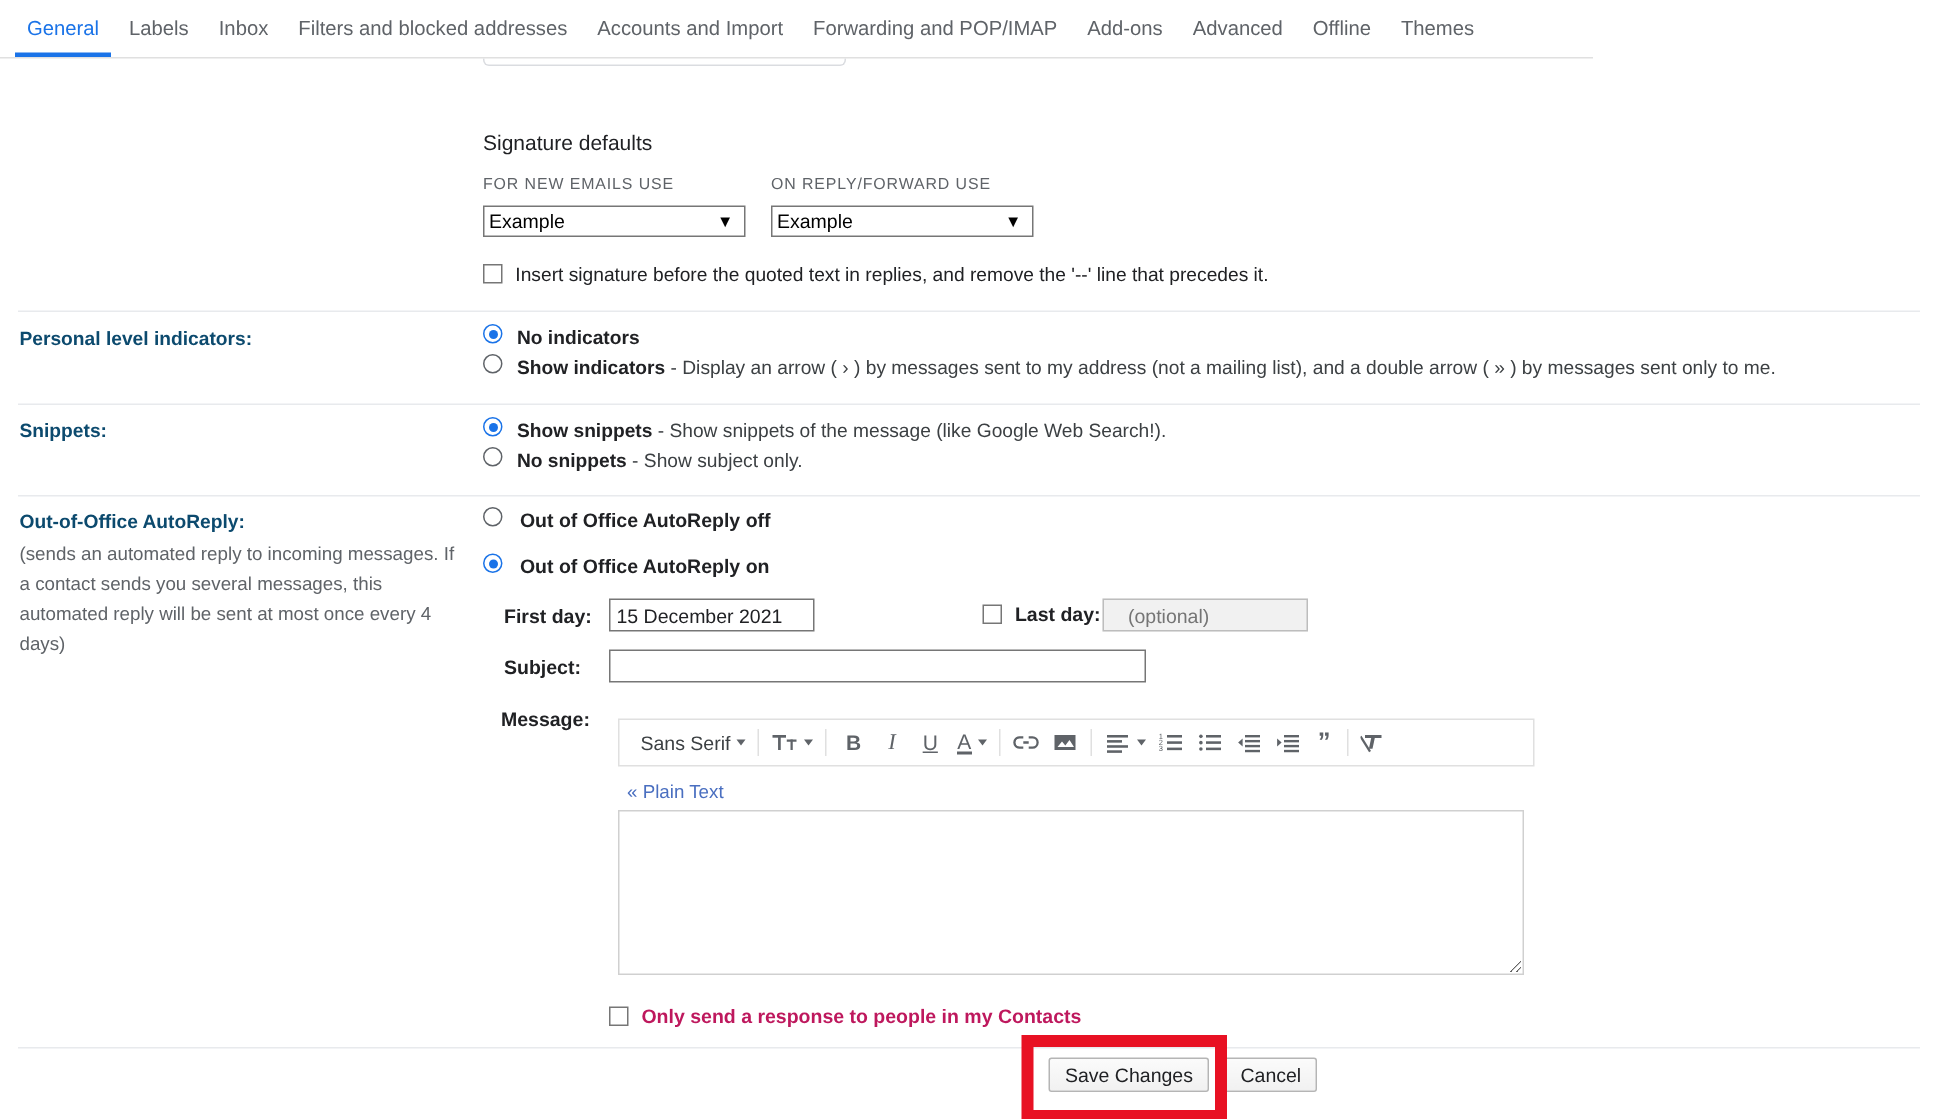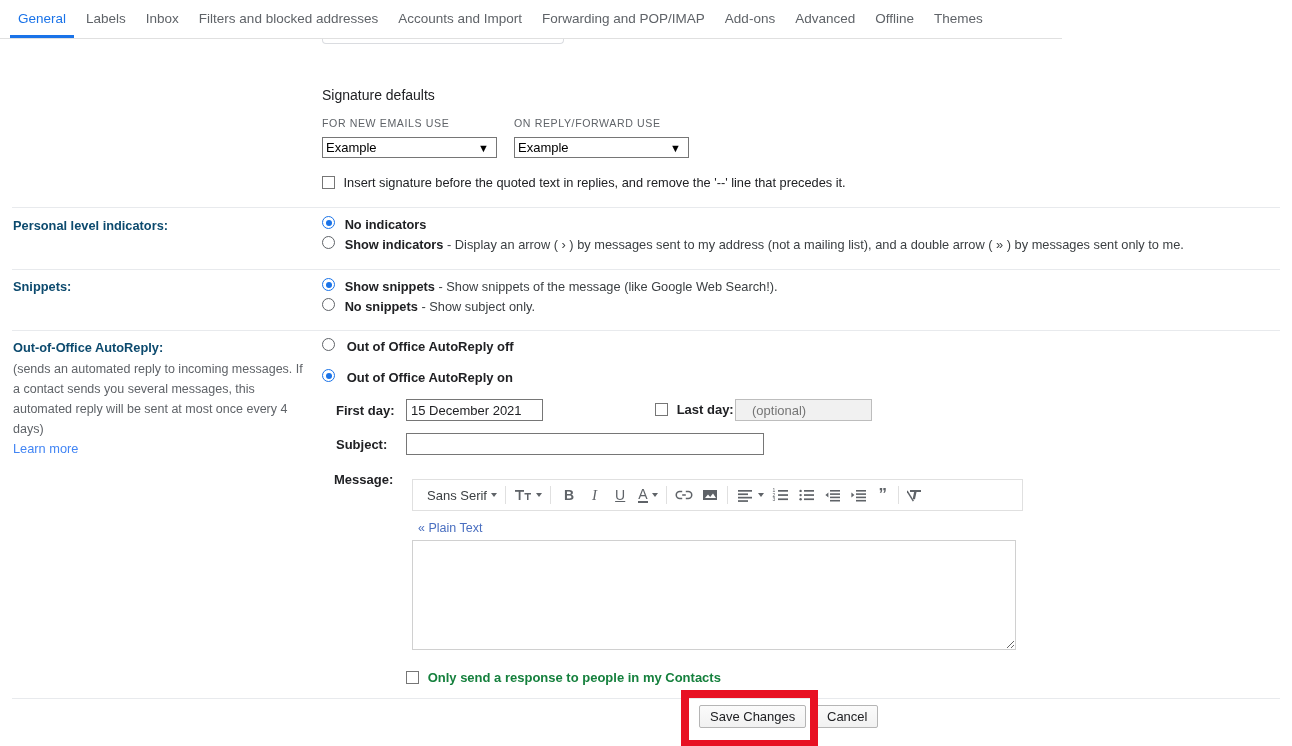--- a/index.html
+++ b/index.html
@@ -357,21 +357,20 @@
 <div style="position:absolute; left:322px; top:298px; width:960px; white-space:nowrap;">
   <span class="radio"></span>
   <span style="margin-left:6px; font-size:12.8px;" class="opt-bold">No snippets</span><span style="font-size:12.8px;" class="opt-rest"> - Show subject only.</span>
 </div>
 
 <div class="row-divider" style="top:330px;"></div>
 
 <div class="lbl-col" style="top:340px;">
   <div class="lbl-strong">Out-of-Office AutoReply:</div>
   <div class="lbl-note">(sends an automated reply to incoming messages. If a contact sends you several messages, this automated reply will be sent at most once every 4 days)</div>
-  <div style="margin-top:2px;"><span class="link" style="font-size:12.8px;">Learn more</span></div>
 </div>
 
 <div style="position:absolute; left:322px; top:338px;">
   <span class="radio"></span>
   <span style="margin-left:8px; font-size:13px;" class="opt-bold">Out of Office AutoReply off</span>
 </div>
 <div style="position:absolute; left:322px; top:369px;">
   <span class="radio on"></span>
   <span style="margin-left:8px; font-size:13px;" class="opt-bold">Out of Office AutoReply on</span>
 </div>
@@ -485,21 +484,21 @@
     </svg>
   </div>
 </div>
 
 <div class="plain-text-link">« Plain Text</div>
 
 <textarea class="msg-area" style=""></textarea>
 
 <div style="position:absolute; left:406px; top:670px;">
   <span class="cb"></span>
-  <span style="margin-left:5px; font-size:13px; font-weight:bold; color:#15803d;">Only send a response to people in my Contacts</span>
+  <span style="margin-left:5px; font-size:13px; font-weight:bold; color:#be185d;">Only send a response to people in my Contacts</span>
 </div>
 
 <div class="row-divider" style="top:698px;"></div>
 
 <button class="btn" style="position:absolute; left:699px; top:705px;">Save Changes</button>
 <button class="btn" style="position:absolute; left:816px; top:705px;">Cancel</button>
 
 <div class="redbox"></div>
 
 </body></html>

